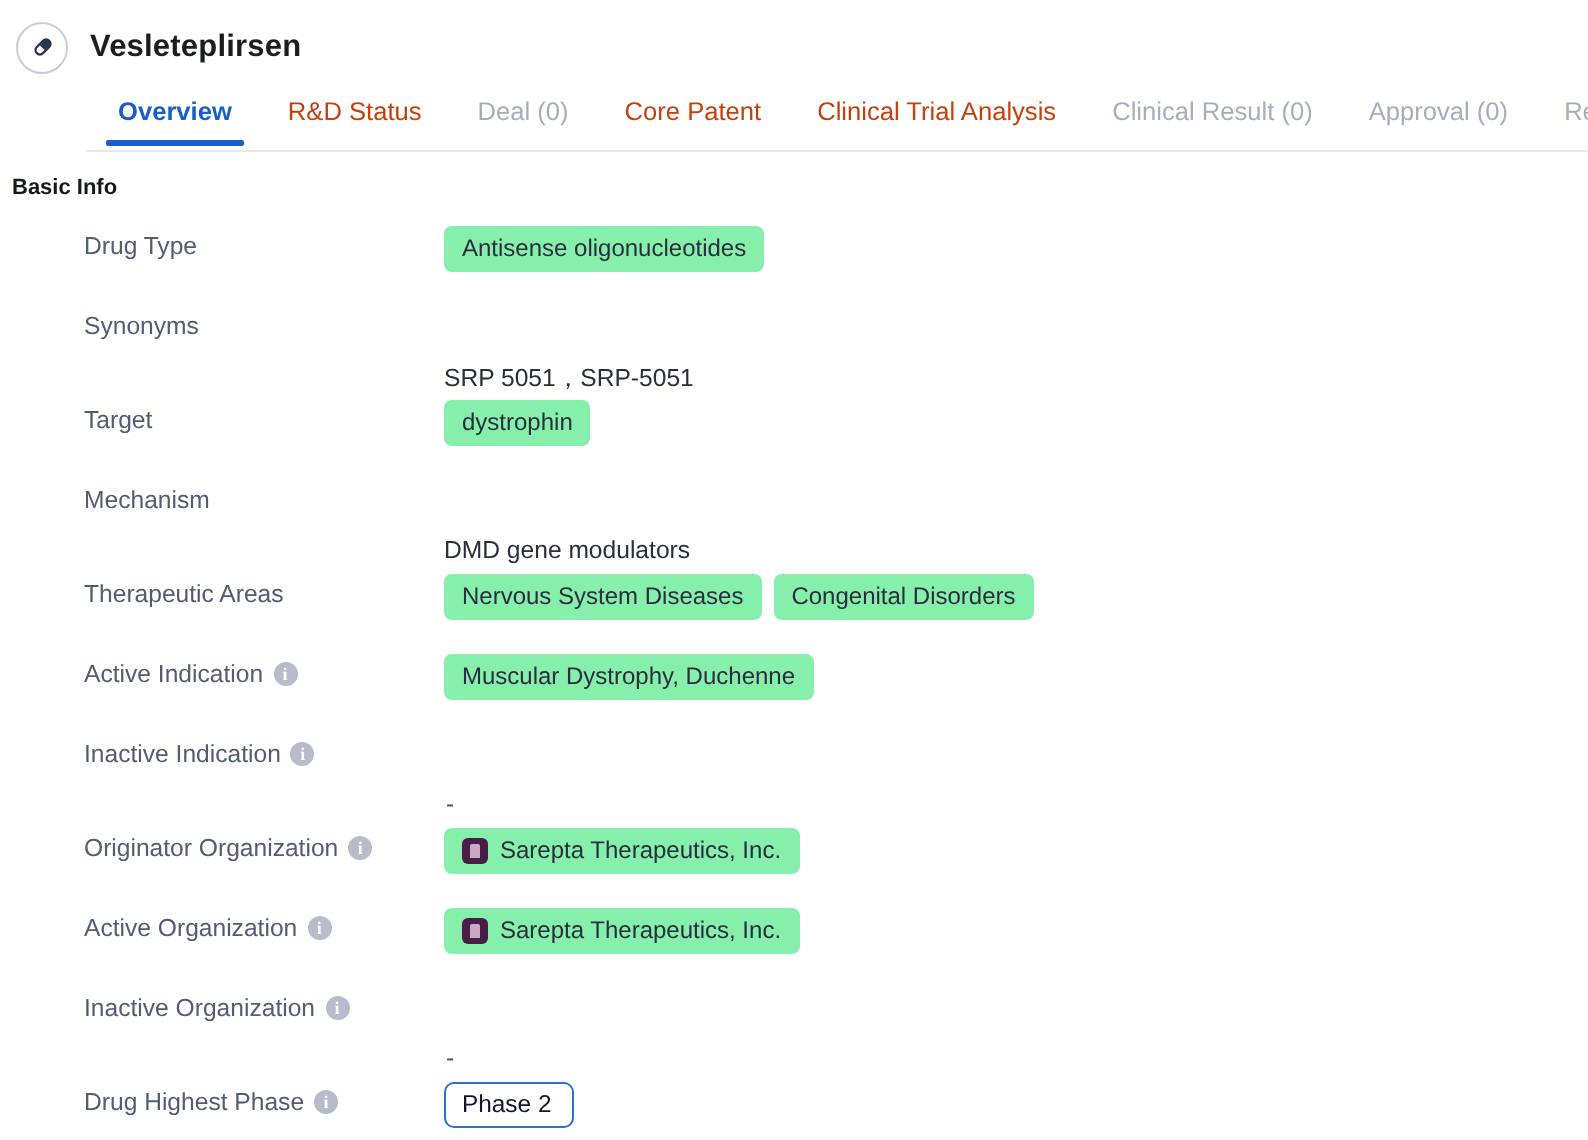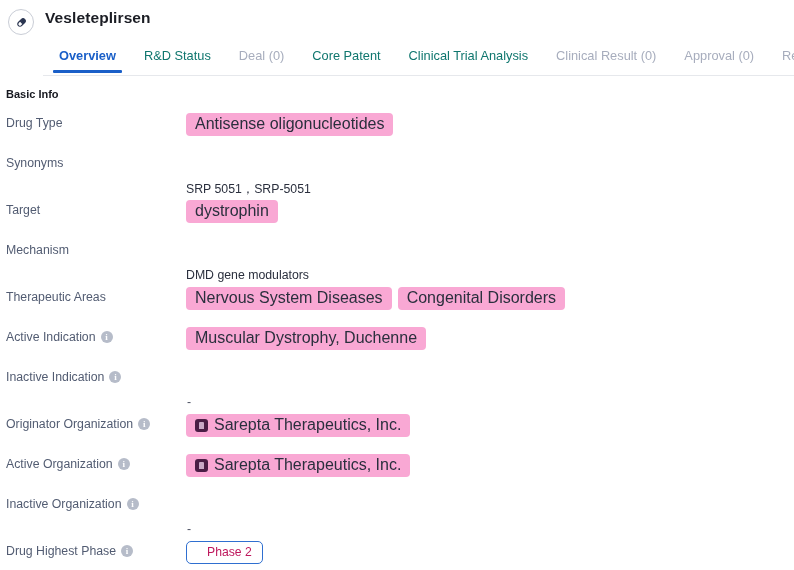--- a/index.html
+++ b/index.html
@@ -7,20 +7,21 @@
     margin: 0; padding: 0;
     width: 794px; height: 570px;
     background: #ffffff;
     font-family: "Liberation Sans", sans-serif;
     overflow: hidden;
   }
 
   
   .header {
     display: flex;
+    align-items: center;
     padding: 9px 0 0 8px;
     height: 38px;
   }
   .drug-avatar {
     width: 26px; height: 26px;
     border-radius: 50%;
     border: 1px solid #c9cdd6;
     display: flex; align-items: center; justify-content: center;
     flex: 0 0 auto;
     background: #ffffff;
@@ -44,21 +45,21 @@
   .tabs {
     display: flex;
     align-items: flex-start;
     height: 31px;
     padding-left: 2px;
     position: relative;
     z-index: 2;
   }
   .tab {
     font-size: 12.8px;
-    color: #0f766e;
+    color: #c2410c;
     padding: 4px 14px 9px 14px;
     white-space: nowrap;
     cursor: pointer;
     position: relative;
     line-height: 16px;
   }
   .tab.active {
     color: #1a5fc8;
     font-weight: bold;
   }
@@ -98,20 +99,21 @@
   .row-label {
     width: 180px;
     flex: 0 0 180px;
     font-size: 12.3px;
     color: #525c72;
     display: flex;
     align-items: center;
     gap: 5px;
     padding-top: 3px;
     line-height: 16px;
+    margin-left: 36px;
   }
   .row-value {
     flex: 1 1 auto;
     display: flex;
     flex-wrap: wrap;
     gap: 6px;
     align-items: center;
     font-size: 12.3px;
     color: #1f2330;
     padding-top: 1px;
@@ -132,23 +134,23 @@
     font-size: 9px;
     font-weight: bold;
     line-height: 12px;
     text-align: center;
     font-family: "Liberation Serif", serif;
     cursor: pointer;
     position: relative;
     top: 0px;
   }
   .chip {
-    background: #f9a8d4;
+    background: #86efac;
     color: #2a2f3d;
-    font-size: 16px;
+    font-size: 12px;
     border-radius: 4px;
     padding: 4px 9px 5px 9px;
     line-height: 14px;
     white-space: nowrap;
     display: inline-flex;
     align-items: center;
     gap: 6px;
   }
   .org-logo {
     width: 13px; height: 13px;
@@ -161,24 +163,24 @@
   }
   .org-logo span {
     display: block;
     width: 5px; height: 7px;
     background: #c9a8c6;
     border-radius: 1px 1px 0 0;
   }
   .phase-badge {
     display: inline-block;
     border: 1px solid #2f6fd0;
-    color: #be185d;
+    color: #0f172a;
     border-radius: 5px;
     font-size: 12.2px;
-    padding: 3px 10px 4px 20px;
+    padding: 3px 10px 4px 8px;
     line-height: 14px;
     background: #ffffff;
     cursor: pointer;
   }
   .dash {
     color: #4b5162;
     font-size: 12.3px;
     padding-left: 1px;
   }
 </style>

